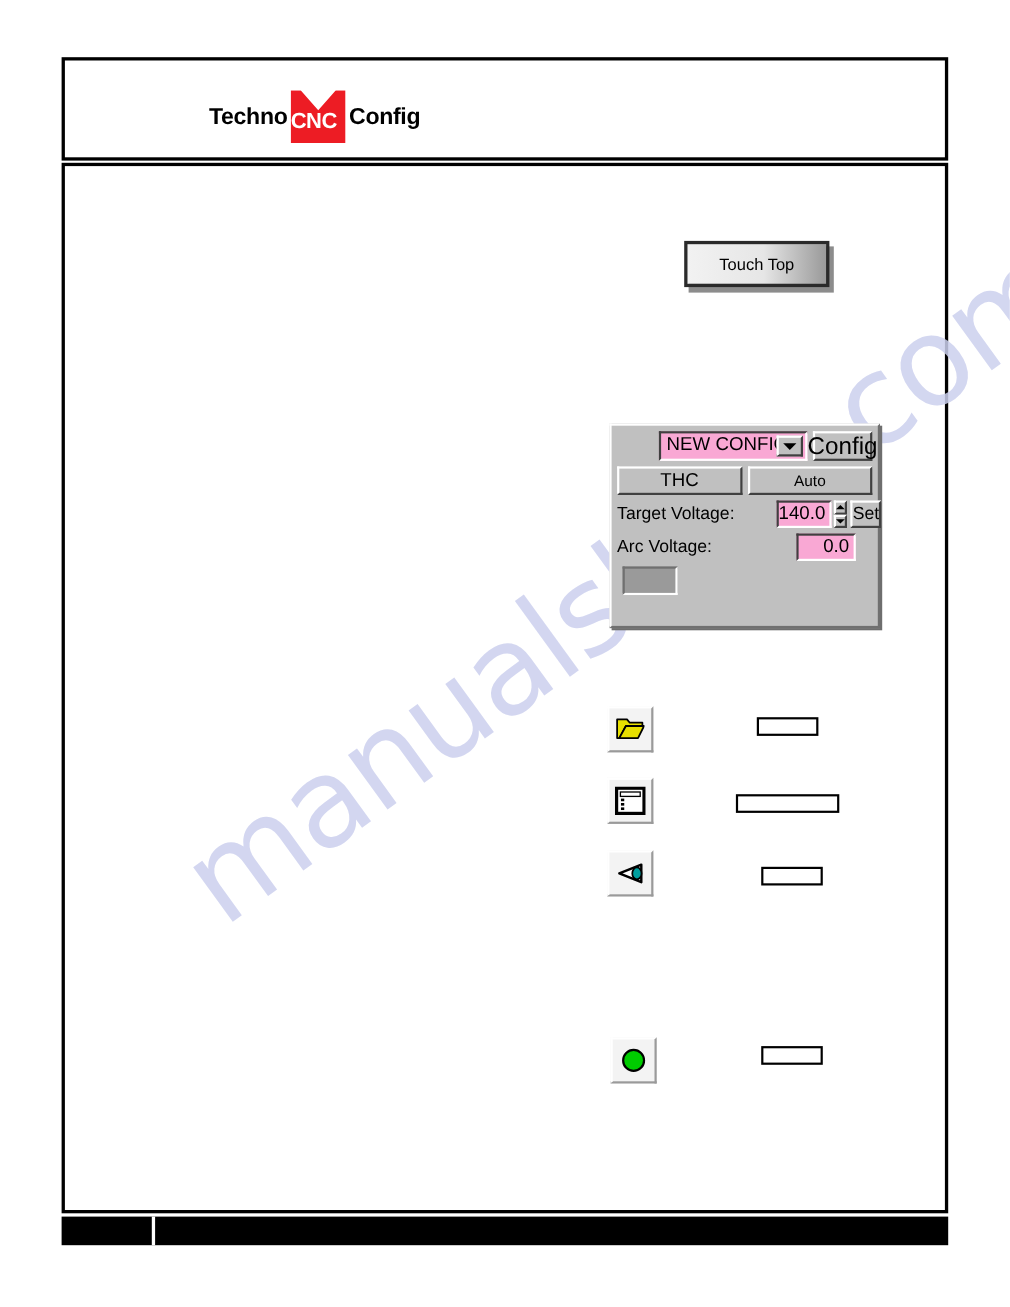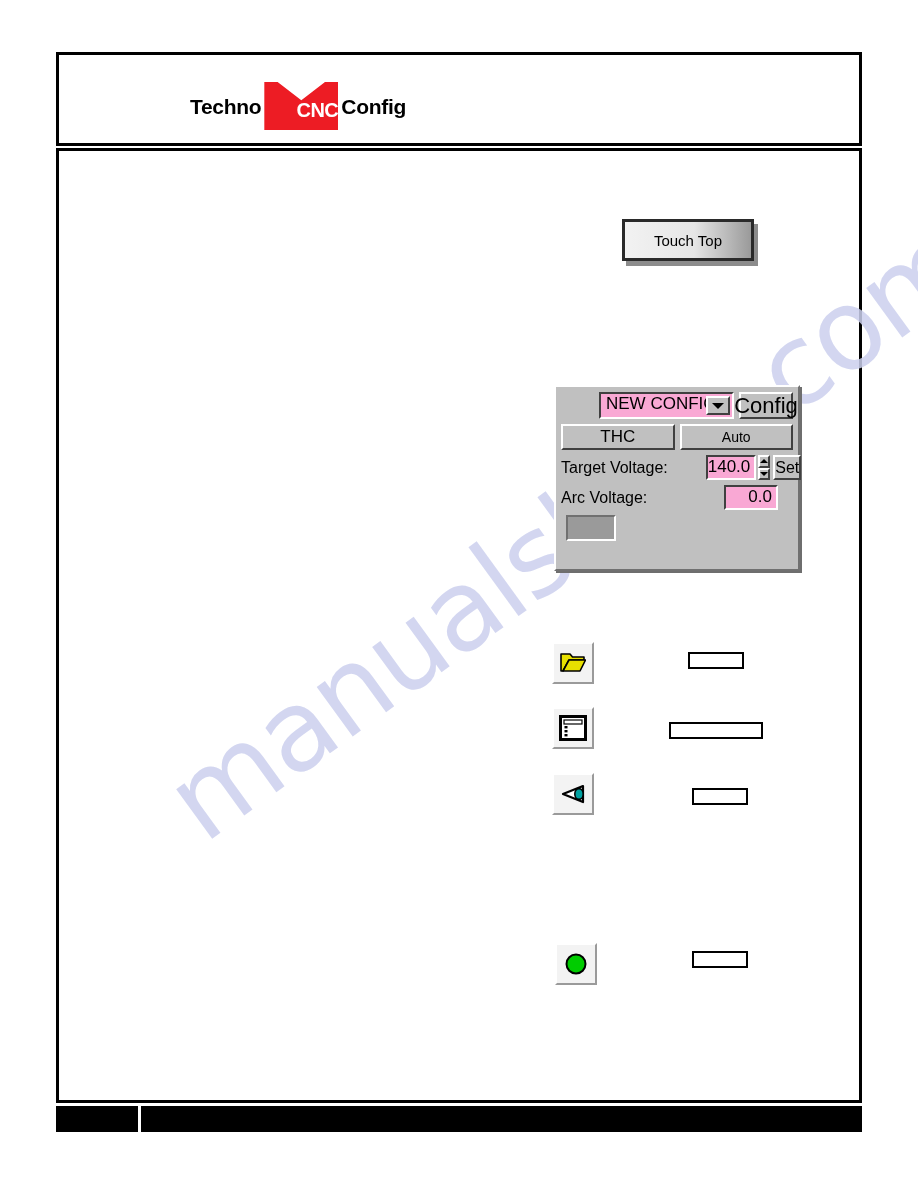--- a/index.html
+++ b/index.html
@@ -61,22 +61,21 @@
   .logo-mark {
     position: relative;
     width: 50px;
     height: 48px;
     margin: 16px 3px;
     background: #ed1c24;
     -webkit-clip-path: polygon(0 0, 18% 0, 50% 38%, 82% 0, 100% 0, 100% 100%, 0 100%);
     clip-path: polygon(0 0, 18% 0, 50% 38%, 82% 0, 100% 0, 100% 100%, 0 100%);
     display: flex;
     align-items: center;
-    justify-content: flex-end;
-    padding-left: 24px;
+    justify-content: flex-start;
   }
   .logo-mark-text {
     font-family: "Liberation Sans", sans-serif;
     font-weight: bold;
     font-size: 20px;
     color: #ffffff;
     letter-spacing: -0.5px;
     margin-top: 9px;
   }
 

